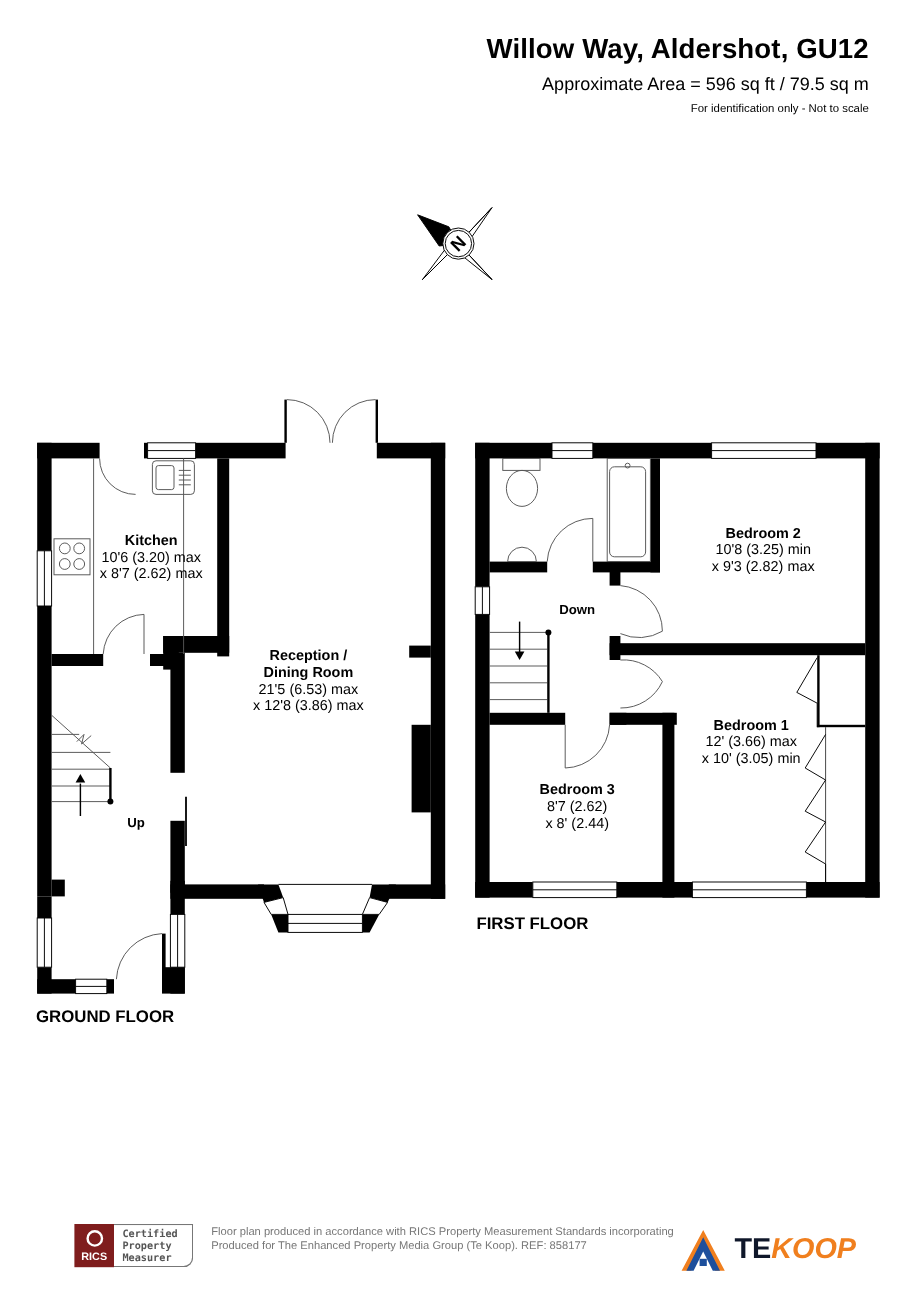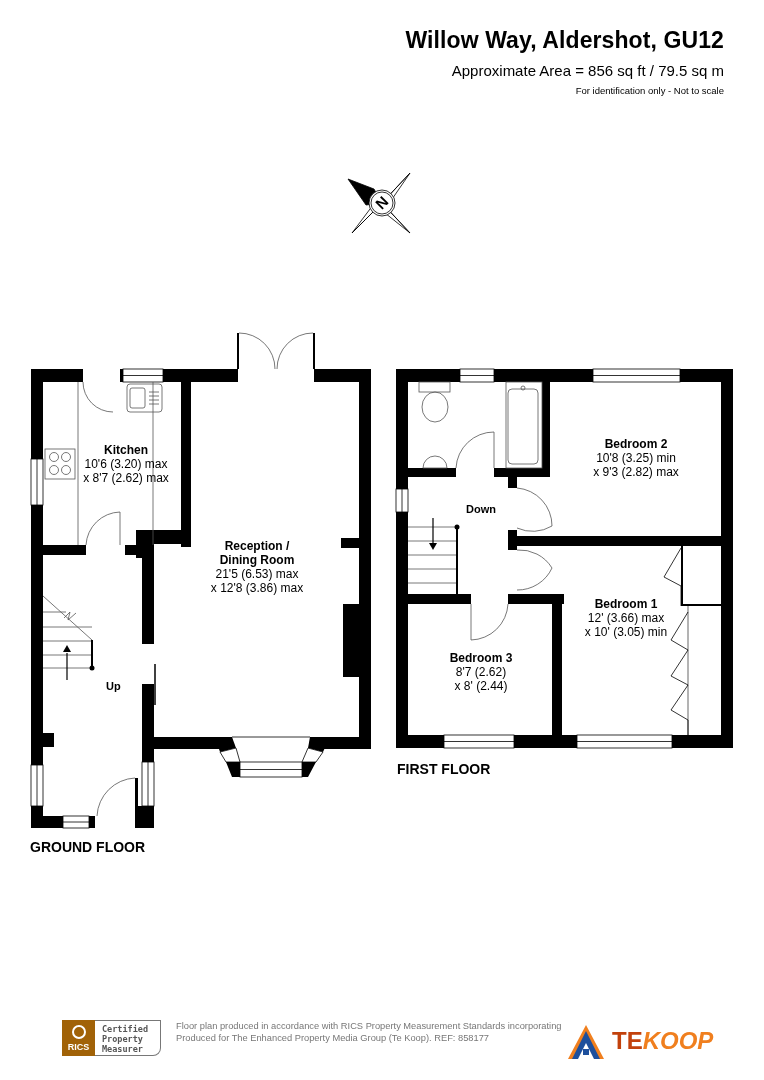--- a/index.html
+++ b/index.html
@@ -7,34 +7,34 @@
   .hdr-title{position:absolute;right:40px;top:27px;font-size:23px;font-weight:bold;letter-spacing:0.1px;white-space:nowrap;}
   .hdr-area{position:absolute;right:40px;top:62px;font-size:15px;white-space:nowrap;}
   .hdr-note{position:absolute;right:40px;top:85px;font-size:9.5px;white-space:nowrap;}
   .compass{position:absolute;left:344px;top:165px;width:76px;height:76px;}
   svg.plan{position:absolute;left:0;top:0;}
   .room{position:absolute;text-align:center;white-space:nowrap;font-size:12px;line-height:14px;transform:translateX(-50%);}
   .room .nm{font-weight:bold;}
   .lbl{position:absolute;font-size:11px;font-weight:bold;white-space:nowrap;padding-left:48px;}
   .floor-lbl{position:absolute;font-size:14px;font-weight:bold;white-space:nowrap;}
   .footer-badge{position:absolute;left:62px;top:1020px;height:36px;display:flex;}
-  .rics{width:33px;height:36px;background:#a16207;color:#fff;font-size:9px;font-weight:bold;display:flex;flex-direction:column;align-items:center;justify-content:flex-end;padding-bottom:4px;box-sizing:border-box;}
+  .rics{width:33px;height:36px;background:#7f1d1d;color:#fff;font-size:9px;font-weight:bold;display:flex;flex-direction:column;align-items:center;justify-content:flex-end;padding-bottom:4px;box-sizing:border-box;}
   .rics .crest{width:14px;height:14px;border-radius:50%;border:2px solid #fff;margin-bottom:3px;box-sizing:border-box;}
   .cert{width:66px;height:36px;border:1px solid #777;border-left:none;border-radius:0 0 8px 0;font-family:"DejaVu Sans Mono",monospace;font-size:8.5px;line-height:10px;color:#555;padding:3px 0 0 7px;box-sizing:border-box;font-weight:bold;}
   .footer-text{position:absolute;left:176px;top:1020px;font-size:9.3px;line-height:12px;color:#777;white-space:nowrap;}
   .tekoop{position:absolute;left:566px;top:1021px;height:40px;display:flex;align-items:center;}
   .tekoop .word{font-size:24px;font-weight:bold;letter-spacing:0px;margin-left:6px;}
-  .tekoop .te{color:#c2410c;}
+  .tekoop .te{color:#0f172a;}
   .tekoop .koop{color:#f07f1e;font-style:italic;}
 </style>
 </head>
 <body>
 
 <div class="hdr-title">Willow Way, Aldershot, GU12</div>
-<div class="hdr-area">Approximate Area = 856 sq ft / 79.5 sq m</div>
+<div class="hdr-area">Approximate Area = 596 sq ft / 79.5 sq m</div>
 <div class="hdr-note">For identification only - Not to scale</div>
 
 <svg class="compass" viewBox="0 0 76 76">
   <g stroke="#000" stroke-width="0.8" fill="#fff">
     <polygon points="38,38 66,8 44,40"></polygon>
     <polygon points="38,38 66,68 36,44"></polygon>
     <polygon points="38,38 8,68 32,36"></polygon>
     <polygon points="4,14 30,24 38,38 22,40" fill="#000"></polygon>
     <line x1="38" y1="38" x2="66" y2="8"></line>
     <line x1="38" y1="38" x2="66" y2="68"></line>

